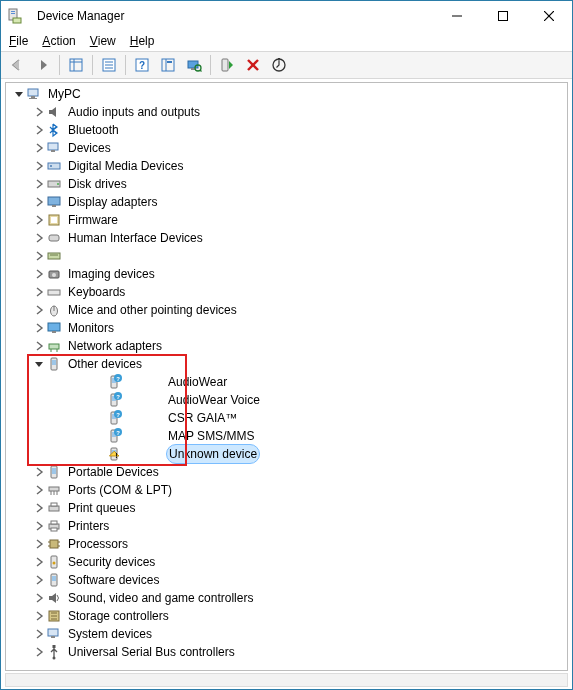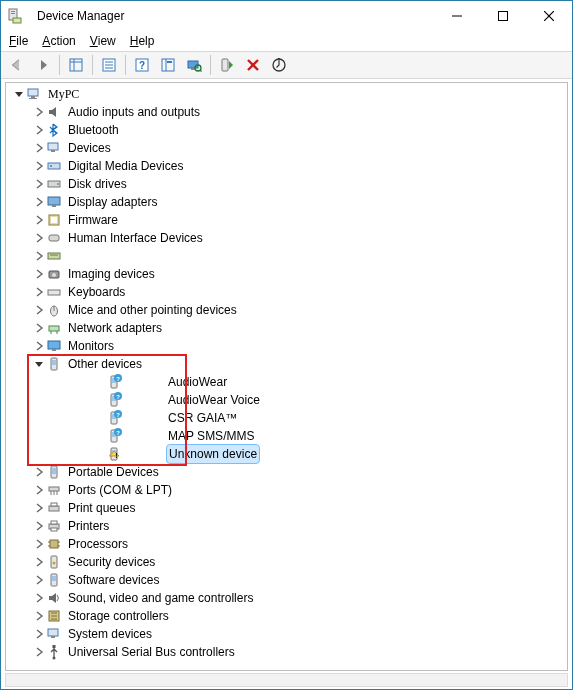--- a/index.html
+++ b/index.html
@@ -66,25 +66,25 @@
     border: 1px solid #bcbcbc;
     background: #fff;
     overflow: hidden;
     padding: 2px 0;
   }
   .tree { font-size: 12px; line-height: 18px; color: #000; }
   .row { display: flex; align-items: center; height: 18px; white-space: nowrap; }
   .expander { width: 14px; height: 14px; display: inline-flex; align-items: center; justify-content: center; margin-right: 0; }
   .expander svg { display:block; }
   .ico { width: 16px; height: 16px; display: inline-flex; align-items:center; justify-content:center; margin-right: 4px; }
-  .indent1 { padding-left: 6px; font-family: Liberation Serif, serif; }
+  .indent1 { padding-left: 6px; }
   .indent2 { padding-left: 26px; }
   .indent3 { padding-left: 46px; gap: 40px; }
   .lbl { padding: 0 2px; }
-  .lbl.selected { background: #cde8ff; border: 1px solid #7abdff; padding: 0 2px; border-radius: 4px; }
+  .lbl.selected { background: #cde8ff; border: 1px solid #7abdff; padding: 0 2px; border-radius: 10px; }
   .highlight-box {
     position: absolute;
     border: 2px solid #e02020;
     pointer-events: none;
   }
   
   .statusbar {
     position: absolute;
     left: 4px; right: 4px; bottom: 2px;
     height: 14px;
@@ -403,40 +403,40 @@
           <span class="lbl">Mice and other pointing devices</span>
         </div>
         <div class="row indent2">
           <span class="expander">
             <svg width="10" height="10">
               <path d="M3 1 L8 5 L3 9" fill="none" stroke="#666" stroke-width="1.4"></path>
             </svg>
           </span>
           <span class="ico">
             <svg width="16" height="16">
+              <rect x="2" y="3" width="12" height="8" fill="#6ab0e6" stroke="#2a6a9a"></rect>
+              <rect x="6" y="11" width="4" height="2" fill="#888"></rect>
+            </svg>
+          </span>
+          <span class="lbl">Monitors</span>
+        </div>
+        <div class="row indent2">
+          <span class="expander">
+            <svg width="10" height="10">
+              <path d="M3 1 L8 5 L3 9" fill="none" stroke="#666" stroke-width="1.4"></path>
+            </svg>
+          </span>
+          <span class="ico">
+            <svg width="16" height="16">
               <rect x="3" y="6" width="10" height="5" fill="#c4e0c0" stroke="#4a8a4a"></rect>
               <line x1="5" y1="11" x2="5" y2="14" stroke="#4a8a4a"></line>
               <line x1="11" y1="11" x2="11" y2="14" stroke="#4a8a4a"></line>
             </svg>
           </span>
           <span class="lbl">Network adapters</span>
-        </div>
-        <div class="row indent2">
-          <span class="expander">
-            <svg width="10" height="10">
-              <path d="M3 1 L8 5 L3 9" fill="none" stroke="#666" stroke-width="1.4"></path>
-            </svg>
-          </span>
-          <span class="ico">
-            <svg width="16" height="16">
-              <rect x="2" y="3" width="12" height="8" fill="#6ab0e6" stroke="#2a6a9a"></rect>
-              <rect x="6" y="11" width="4" height="2" fill="#888"></rect>
-            </svg>
-          </span>
-          <span class="lbl">Monitors</span>
         </div>
         <div class="row indent2">
           <span class="expander">
             <svg width="10" height="10">
               <path d="M1 3 L9 3 L5 8 Z" fill="#333"></path>
             </svg>
           </span>
           <span class="ico">
             <svg width="16" height="16">
               <rect x="5" y="2" width="6" height="12" rx="1" fill="#e6e6e6" stroke="#777"></rect>

